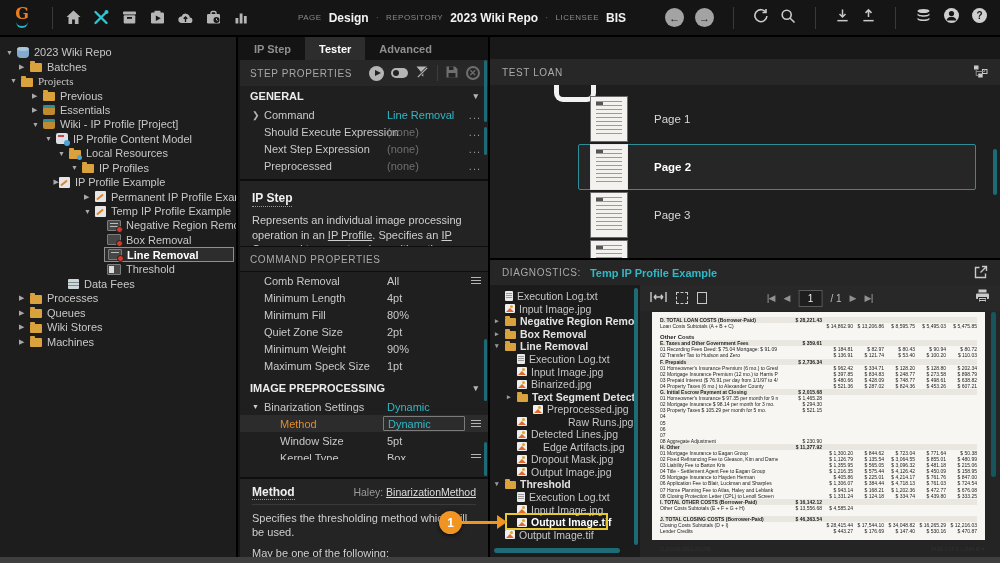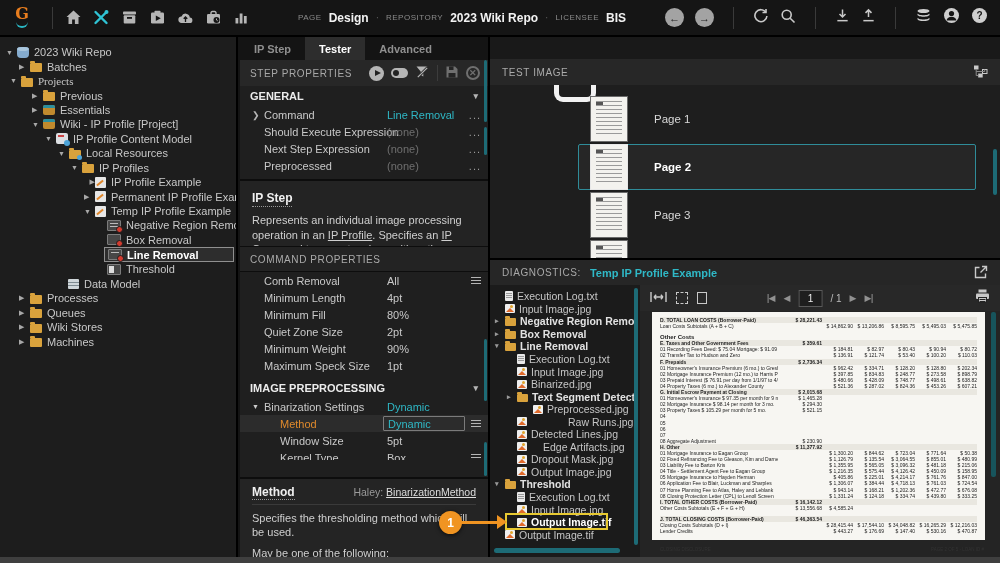--- a/index.html
+++ b/index.html
@@ -331,21 +331,21 @@
         <div class="trow" style="padding-left: 58px;">
           <span class="tarrow">▼</span>
           <span class="tico i-folder-resources"></span>
           <span class="tlabel">Local Resources</span>
         </div>
         <div class="trow" style="padding-left: 71px;">
           <span class="tarrow">▼</span>
           <span class="tico i-folder"></span>
           <span class="tlabel">IP Profiles</span>
         </div>
-        <div class="trow" style="padding-left: 84px; text-align: right;">
+        <div class="trow" style="padding-left: 48px; text-align: right;">
           <span class="tarrow">▶</span>
           <span class="tico i-profile"></span>
           <span class="tlabel">IP Profile Example</span>
         </div>
         <div class="trow" style="padding-left: 84px;">
           <span class="tarrow">▶</span>
           <span class="tico i-profile"></span>
           <span class="tlabel">Permanent IP Profile Example</span>
         </div>
         <div class="trow" style="padding-left: 84px;">
@@ -364,21 +364,21 @@
         <div class="trow tsel" style="margin-left: 104px; padding-left: 3px;">
           <span class="tico i-step-line"></span>
           <span class="tlabel">Line Removal</span>
         </div>
         <div class="trow" style="padding-left: 107px;">
           <span class="tico i-step-threshold"></span>
           <span class="tlabel">Threshold</span>
         </div>
         <div class="trow" style="padding-left: 68px;">
           <span class="tico i-data-model"></span>
-          <span class="tlabel">Data Model</span>
+          <span class="tlabel">Data Fees</span>
         </div>
         <div class="trow" style="padding-left: 19px;">
           <span class="tarrow">▶</span>
           <span class="tico i-folder"></span>
           <span class="tlabel">Processes</span>
         </div>
         <div class="trow" style="padding-left: 19px;">
           <span class="tarrow">▶</span>
           <span class="tico i-folder"></span>
           <span class="tlabel">Queues</span>
@@ -531,21 +531,21 @@
     </div>
 
     <span class="sb" style="top:23px;height:62px"></span>
     <span class="sb" style="top:90px;height:28px"></span>
     <span class="sb" style="top:302px;height:62px"></span>
     <span class="sb" style="top:405px;height:34px"></span>
   </section>
 
   <section class="right-panel">
     <div class="tbhead">
-      <span>TEST IMAGE</span>
+      <span>TEST LOAN</span>
       <span style="margin-left:auto"><svg width="15" height="13" viewBox="0 0 15 13" fill="#c9c9c9">
             <rect x="1" y="0.5" width="4.5" height="4"></rect>
             <rect x="9.5" y="4.5" width="4.5" height="4" fill="none" stroke="#c9c9c9"></rect>
             <rect x="5.2" y="8.5" width="4.5" height="4"></rect>
             <path d="M3.2 4.5v6h2M3.2 6.5h8.5v-2" stroke="#8a8a8a" fill="none"></path>
           </svg></span>
     </div>
 
     <div class="tbbody">
       <div class="tb-folder"></div>

